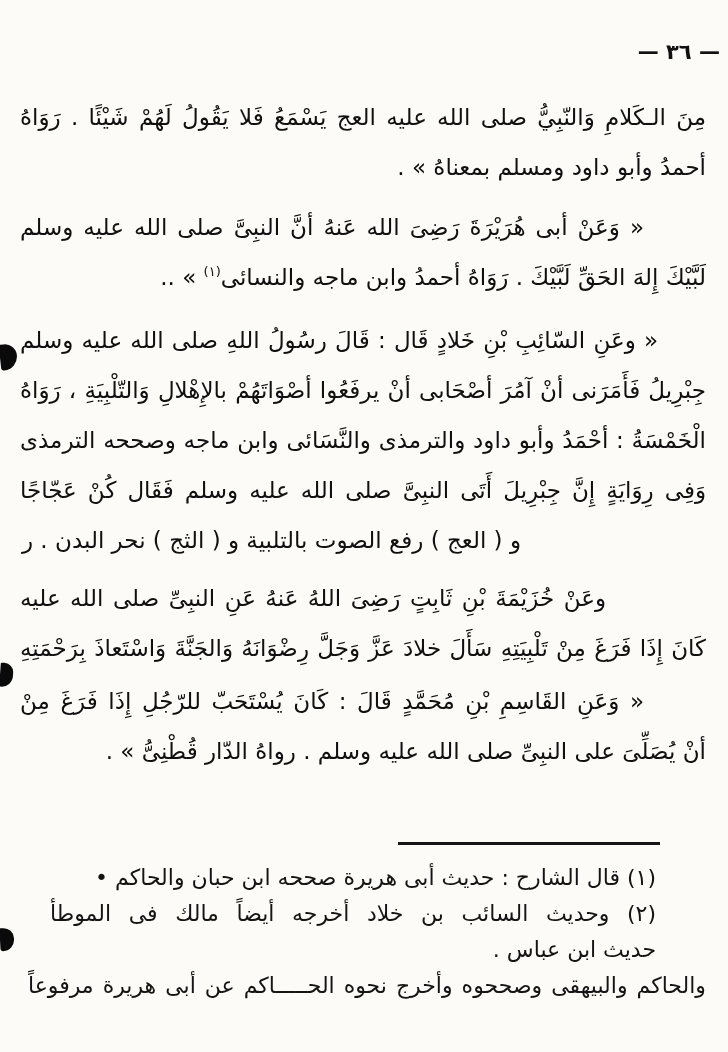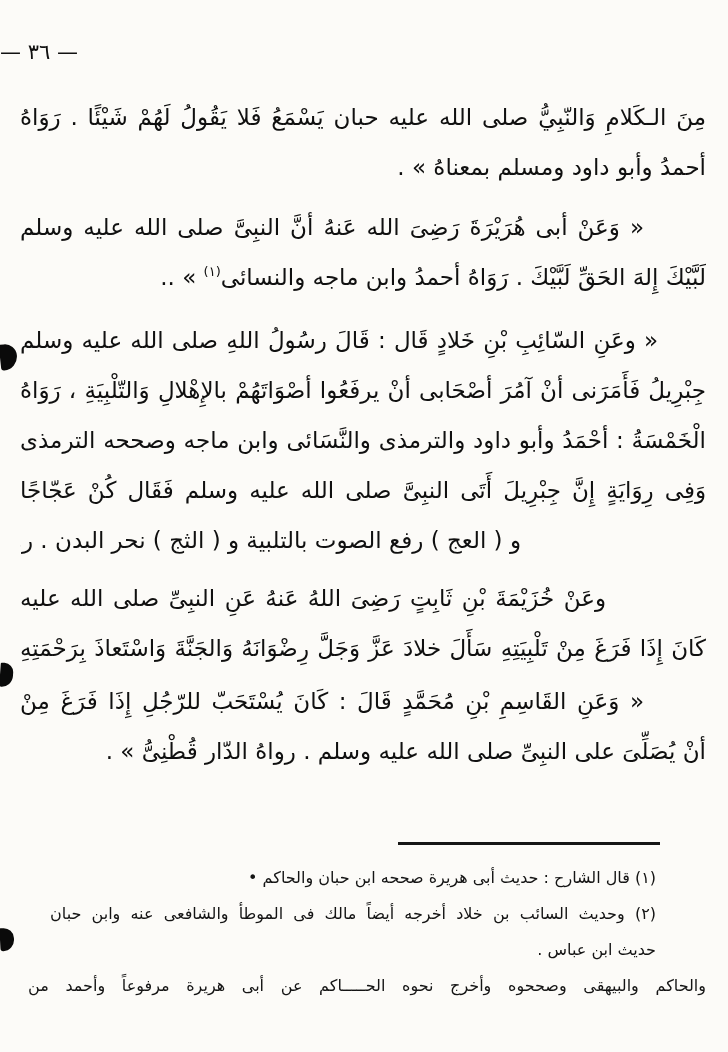--- a/index.html
+++ b/index.html
@@ -10,22 +10,22 @@
     width:728px; height:1052px;
     margin:0 auto;
     background:#fcfbf8;
     color:#0d0d0d;
     overflow:hidden;
     direction:rtl;
   }
 
   .pageno {
     position:absolute; top:40px; left:0; right:8px;
-    text-align:left;
-    font-size:21px; font-weight:normal;
+    text-align:right;
+    font-size:21px; font-weight:bold;
     letter-spacing:2px;
     color:#111;
   }
 
   .maintext {
     position:absolute; top:92px; right:22px; left:20px;
     font-size:23px;
     line-height:50px;
     color:#101010;
   }
@@ -61,21 +61,21 @@
 
   .fnrule {
     position:absolute;
     top:842px; left:398px;
     width:262px; height:3px;
     background:#161616;
   }
 
   .footnotes {
     position:absolute; top:860px; right:22px; left:28px;
-    font-size:16px;
+    font-size:22px;
     line-height:36px;
     color:#141414;
   }
   .fnline {
     display:block; height:36px; overflow:hidden;
     text-align:justify; text-align-last:justify;
   }
   .fn-right { text-align:right; text-align-last:right; white-space:nowrap; }
   .fn-ind { padding-right:50px; }
   .fn-indl { padding-left:22px; }
@@ -91,21 +91,21 @@
 </head>
 <body>
 
 <div class="page">
 
   <div class="pageno">— ٣٦ —</div>
 
   <div class="maintext">
 
     <div class="para m1">
-      <span class="line">مِنَ الـكَلامِ وَالنّبِيُّ صلى الله عليه حبان يَسْمَعُ فَلا يَقُولُ لَهُمْ شَيْئًا . رَوَاهُ</span>
+      <span class="line">مِنَ الـكَلامِ وَالنّبِيُّ صلى الله عليه العج يَسْمَعُ فَلا يَقُولُ لَهُمْ شَيْئًا . رَوَاهُ</span>
       <span class="line al-right">أحمدُ وأبو داود ومسلم بمعناهُ » .</span>
     </div>
 
     <div class="para m2">
       <span class="line ind-md">« وَعَنْ أبى هُرَيْرَةَ رَضِىَ الله عَنهُ أنَّ النبِىَّ صلى الله عليه وسلم قال فى تَلْبِيَتِهِ</span>
       <span class="line al-right"><span>لَبَّيْكَ إِلهَ الحَقِّ لَبَّيْكَ . رَوَاهُ أحمدُ وابن ماجه والنسائى</span><sup class="fnref">(١)</sup><span> » ..</span></span>
     </div>
 
     <div class="para m3">
       <span class="line ind-sm">« وعَنِ السّائِبِ بْنِ خَلادٍ قَال : قَالَ رسُولُ اللهِ صلى الله عليه وسلم أتَانى</span>

